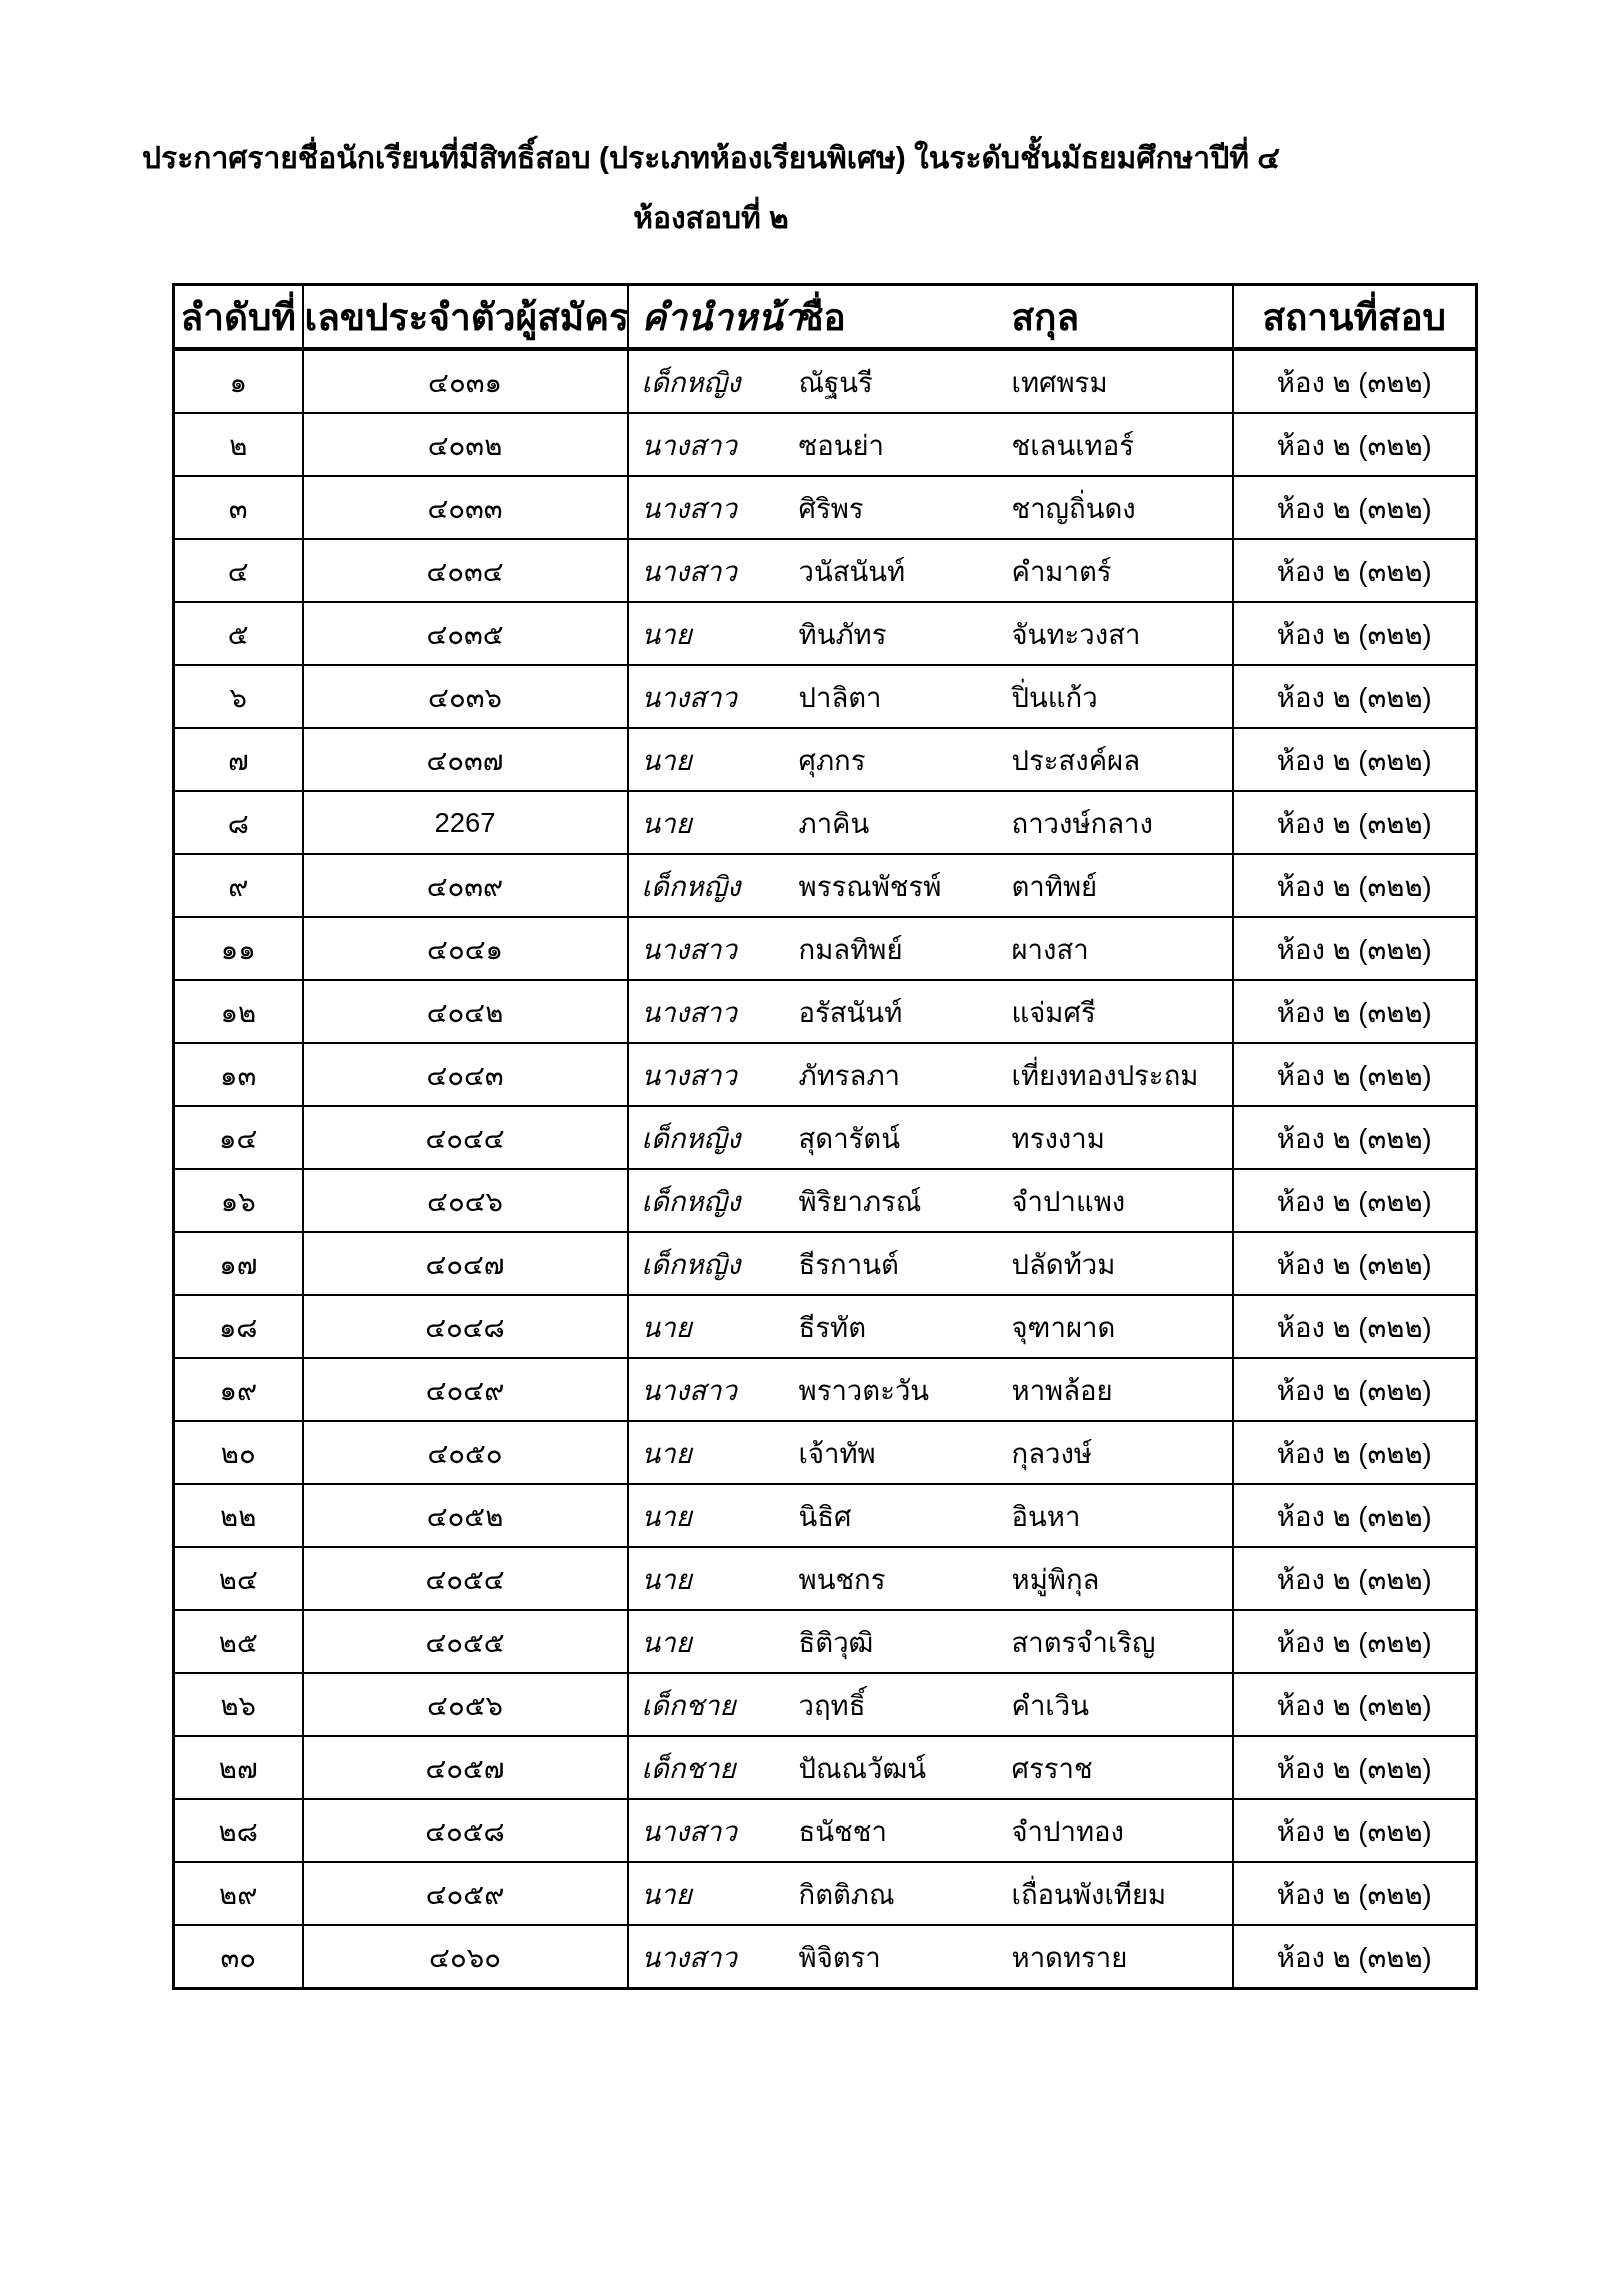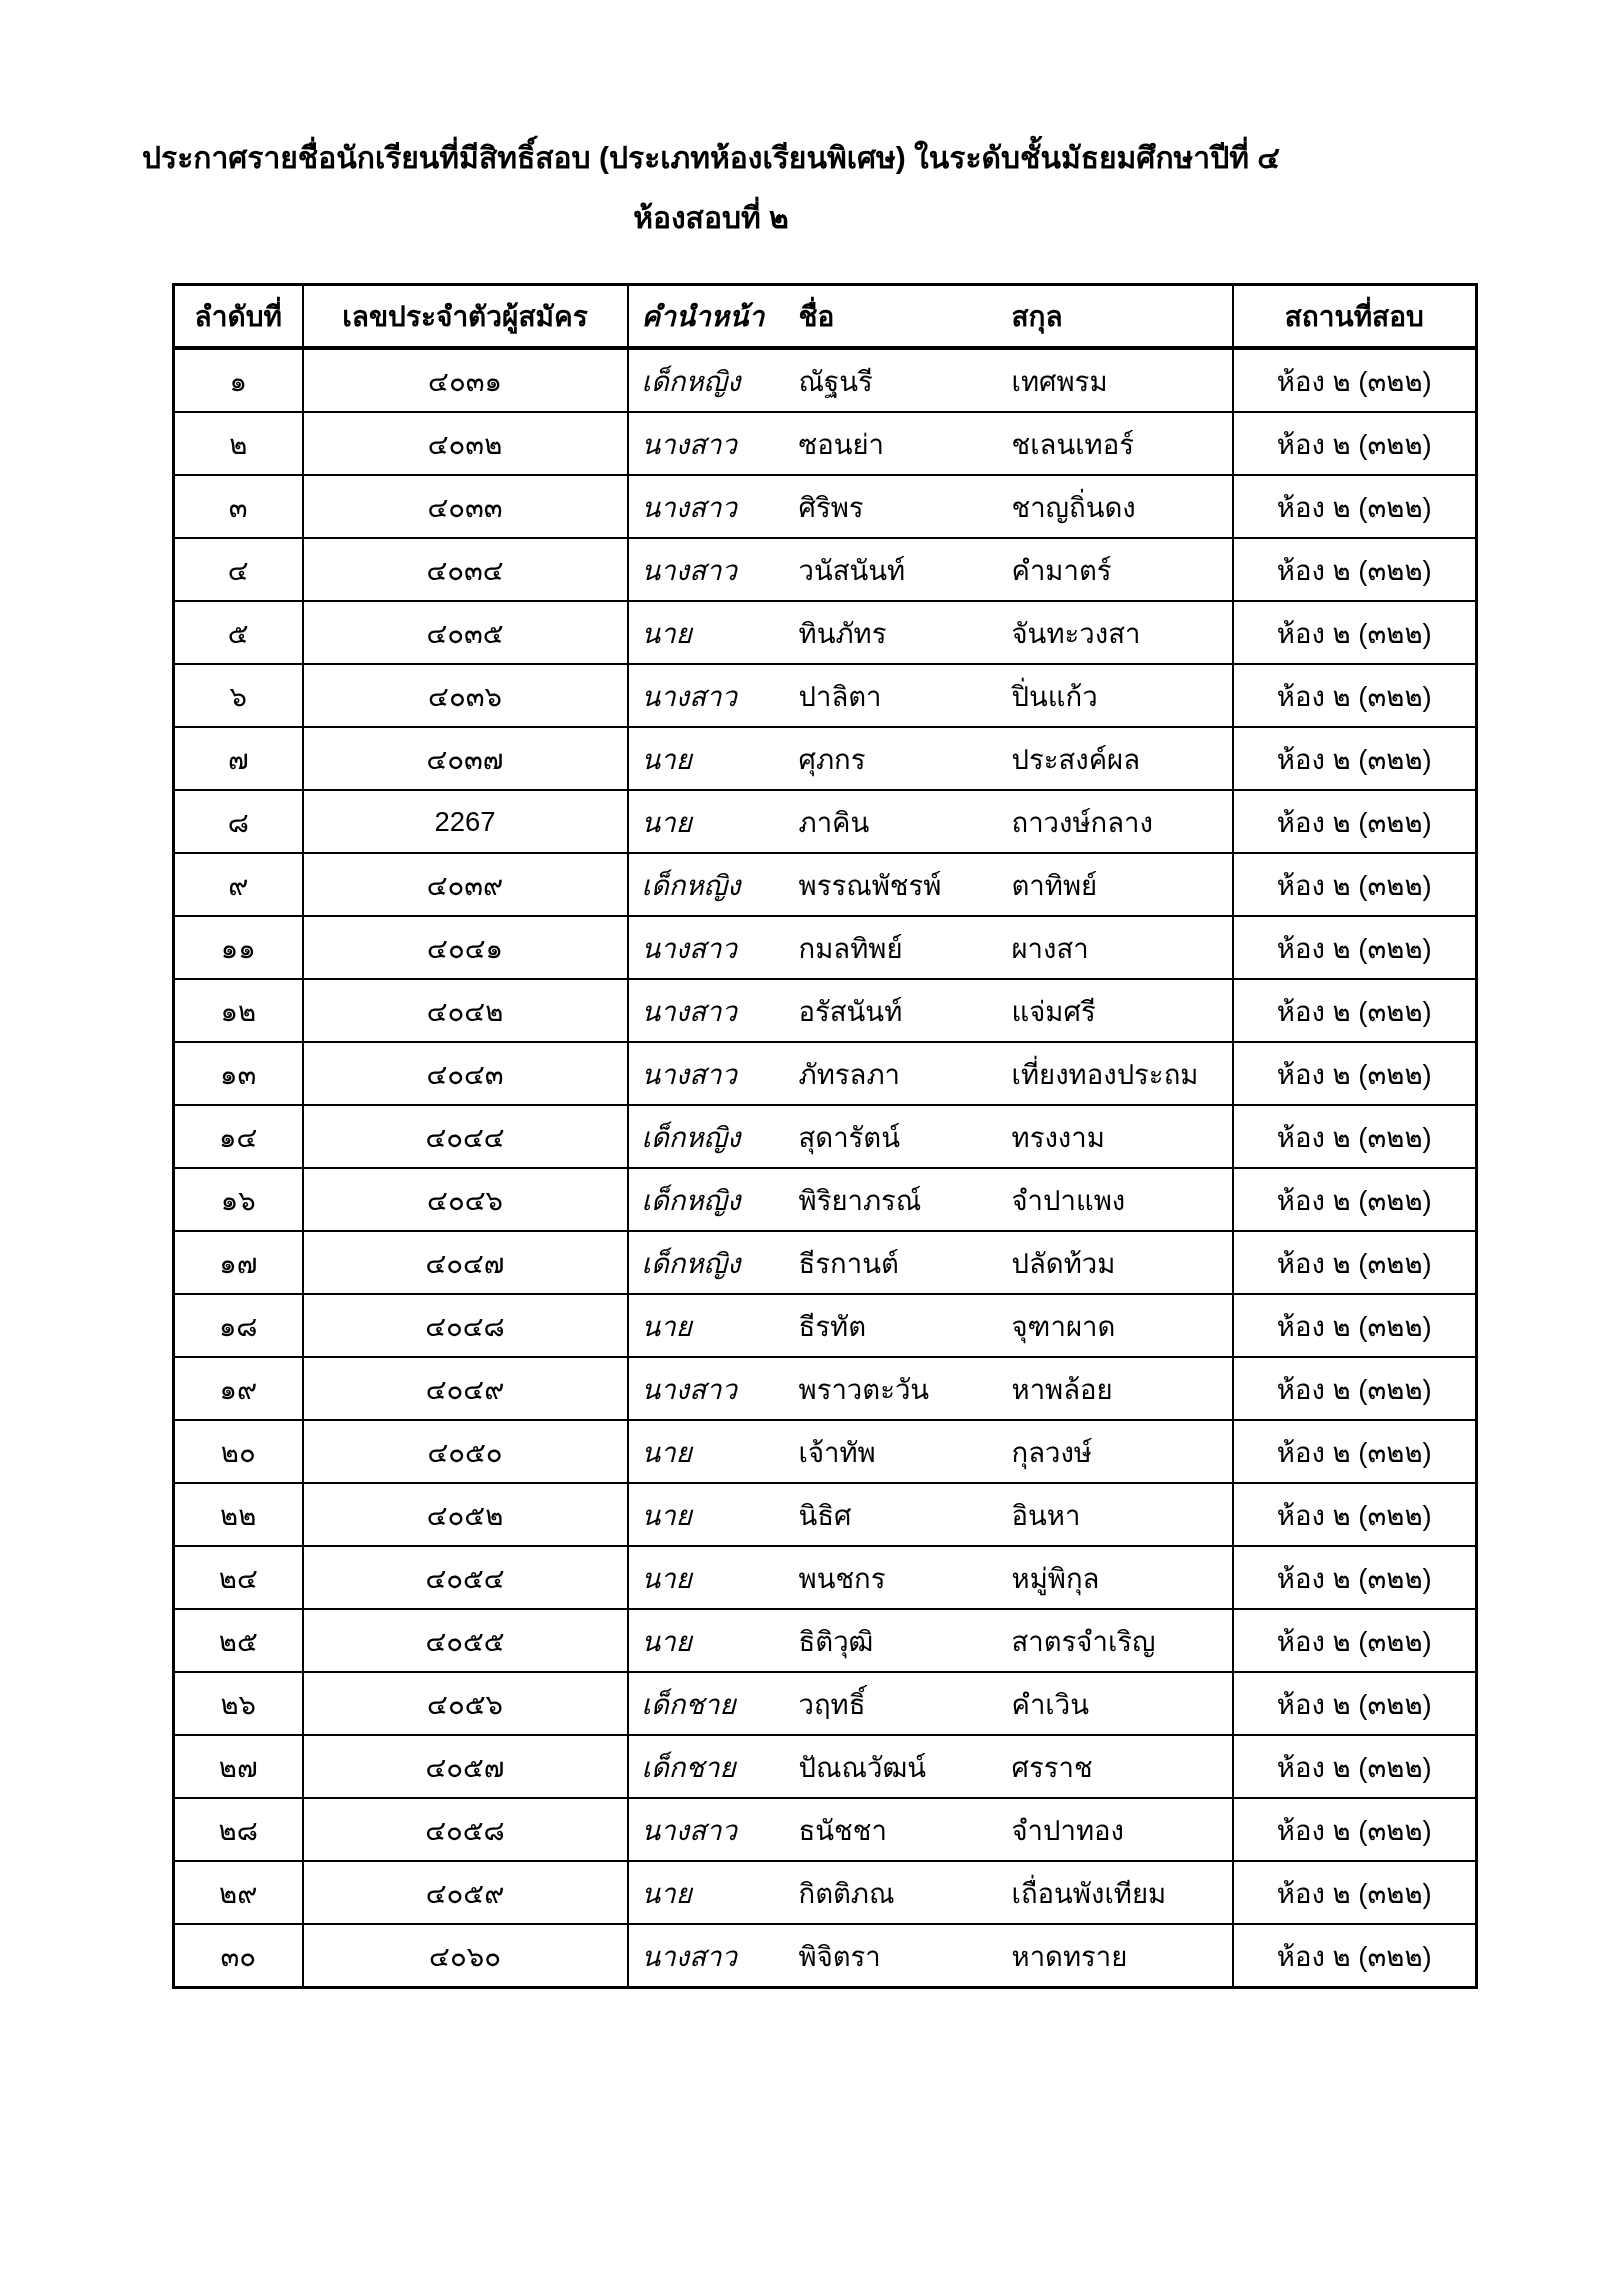--- a/index.html
+++ b/index.html
@@ -34,21 +34,21 @@
     border: 3.3px solid #000000;
   }
   .exam-table th,
   .exam-table td {
     border: 2.6px solid #000000;
     overflow: hidden;
     white-space: nowrap;
   }
   .exam-table thead th {
     height: 58px;
-    font-size: 28px;
+    font-size: 37px;
     font-weight: bold;
     text-align: center;
     vertical-align: middle;
     border-bottom: 4.6px solid #000000;
   }
   .exam-table tbody td {
     height: 59px;
     font-size: 27.5px;
     font-weight: normal;
     text-align: center;

